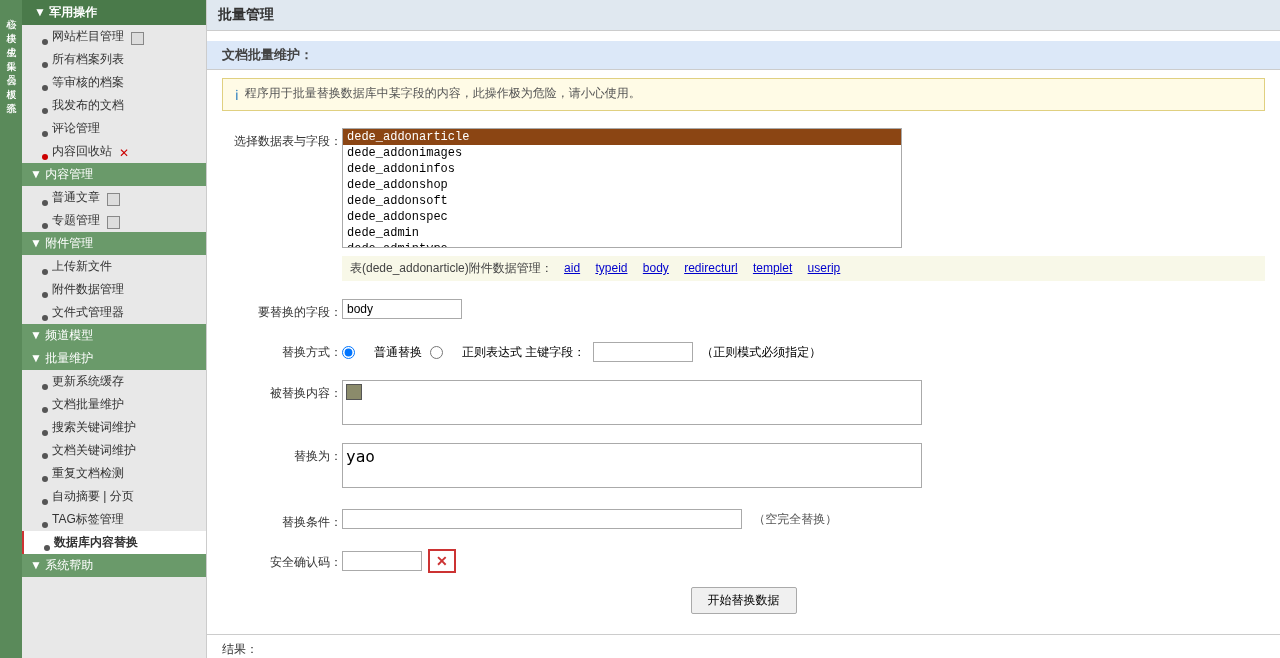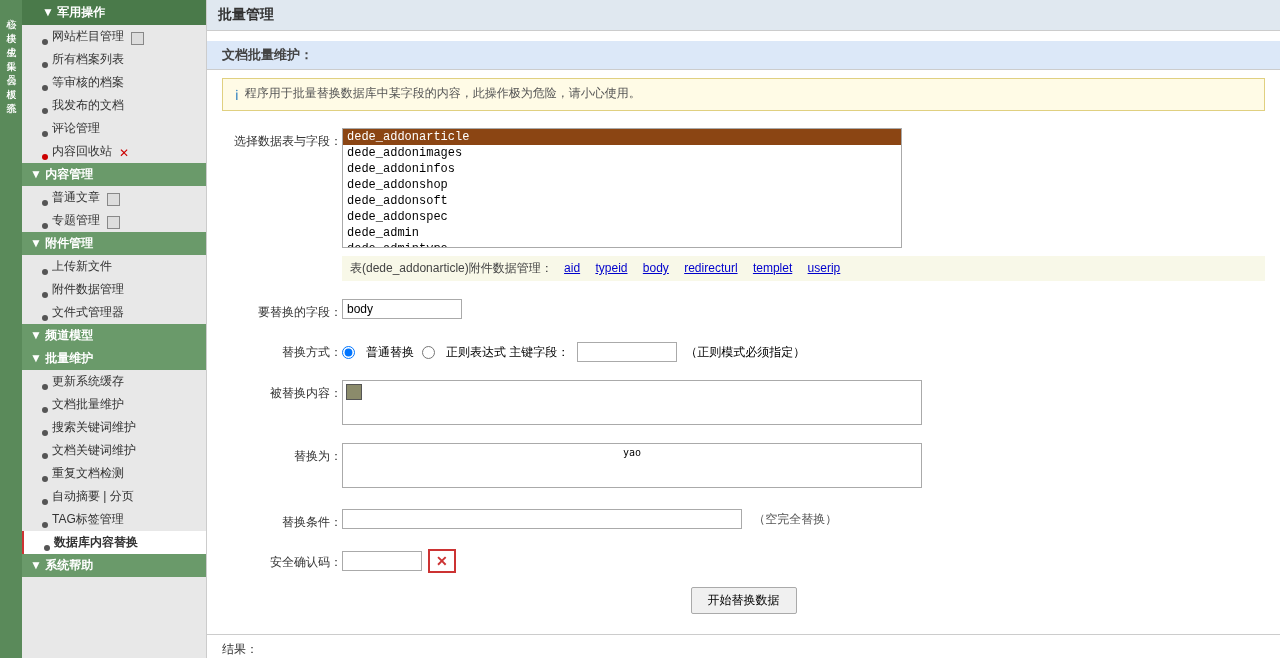--- a/index.html
+++ b/index.html
@@ -11,38 +11,37 @@
       min-width: 185px;
       background: #e8e8e8;
       border-right: 1px solid #ccc;
       overflow-y: auto;
       height: 658px;
     }
 
     .sidebar-header {
       background: #4a7a4a;
       color: white;
-      padding: 4px 20px;
+      padding: 4px 12px;
       font-weight: bold;
       font-size: 12px;
       display: flex;
       align-items: center;
       justify-content: space-between;
       cursor: pointer;
     }
 
     .sidebar-section-header {
       background: #6a9a6a;
       color: white;
       padding: 3px 8px;
       font-size: 12px;
       display: flex;
       align-items: flex-start;
       cursor: pointer;
-      font-weight: bold;
     }
 
     .sidebar-item {
       padding: 3px 8px 3px 20px;
       color: #333;
       cursor: pointer;
       display: flex;
       align-items: flex-end;
       gap: 4px;
       font-size: 12px;
@@ -195,33 +194,32 @@
     .radio-group {
       display: flex;
       align-items: center;
       gap: 8px;
       padding-top: 3px;
     }
 
     .radio-label {
       display: flex;
       align-items: center;
-      gap: 11px;
+      gap: 19px;
       cursor: pointer;
     }
 
     .textarea-box {
       width: 580px;
       height: 45px;
       border: 1px solid #aaa;
       padding: 3px;
-      font-size: 10px;
+      font-size: 16px;
       resize: none;
       background: white;
-      text-align: center;
     }
 
     .textarea-with-icon {
       position: relative;
     }
 
     .edit-icon {
       width: 16px; height: 16px;
       background: #888;
       border: 1px solid #555;

